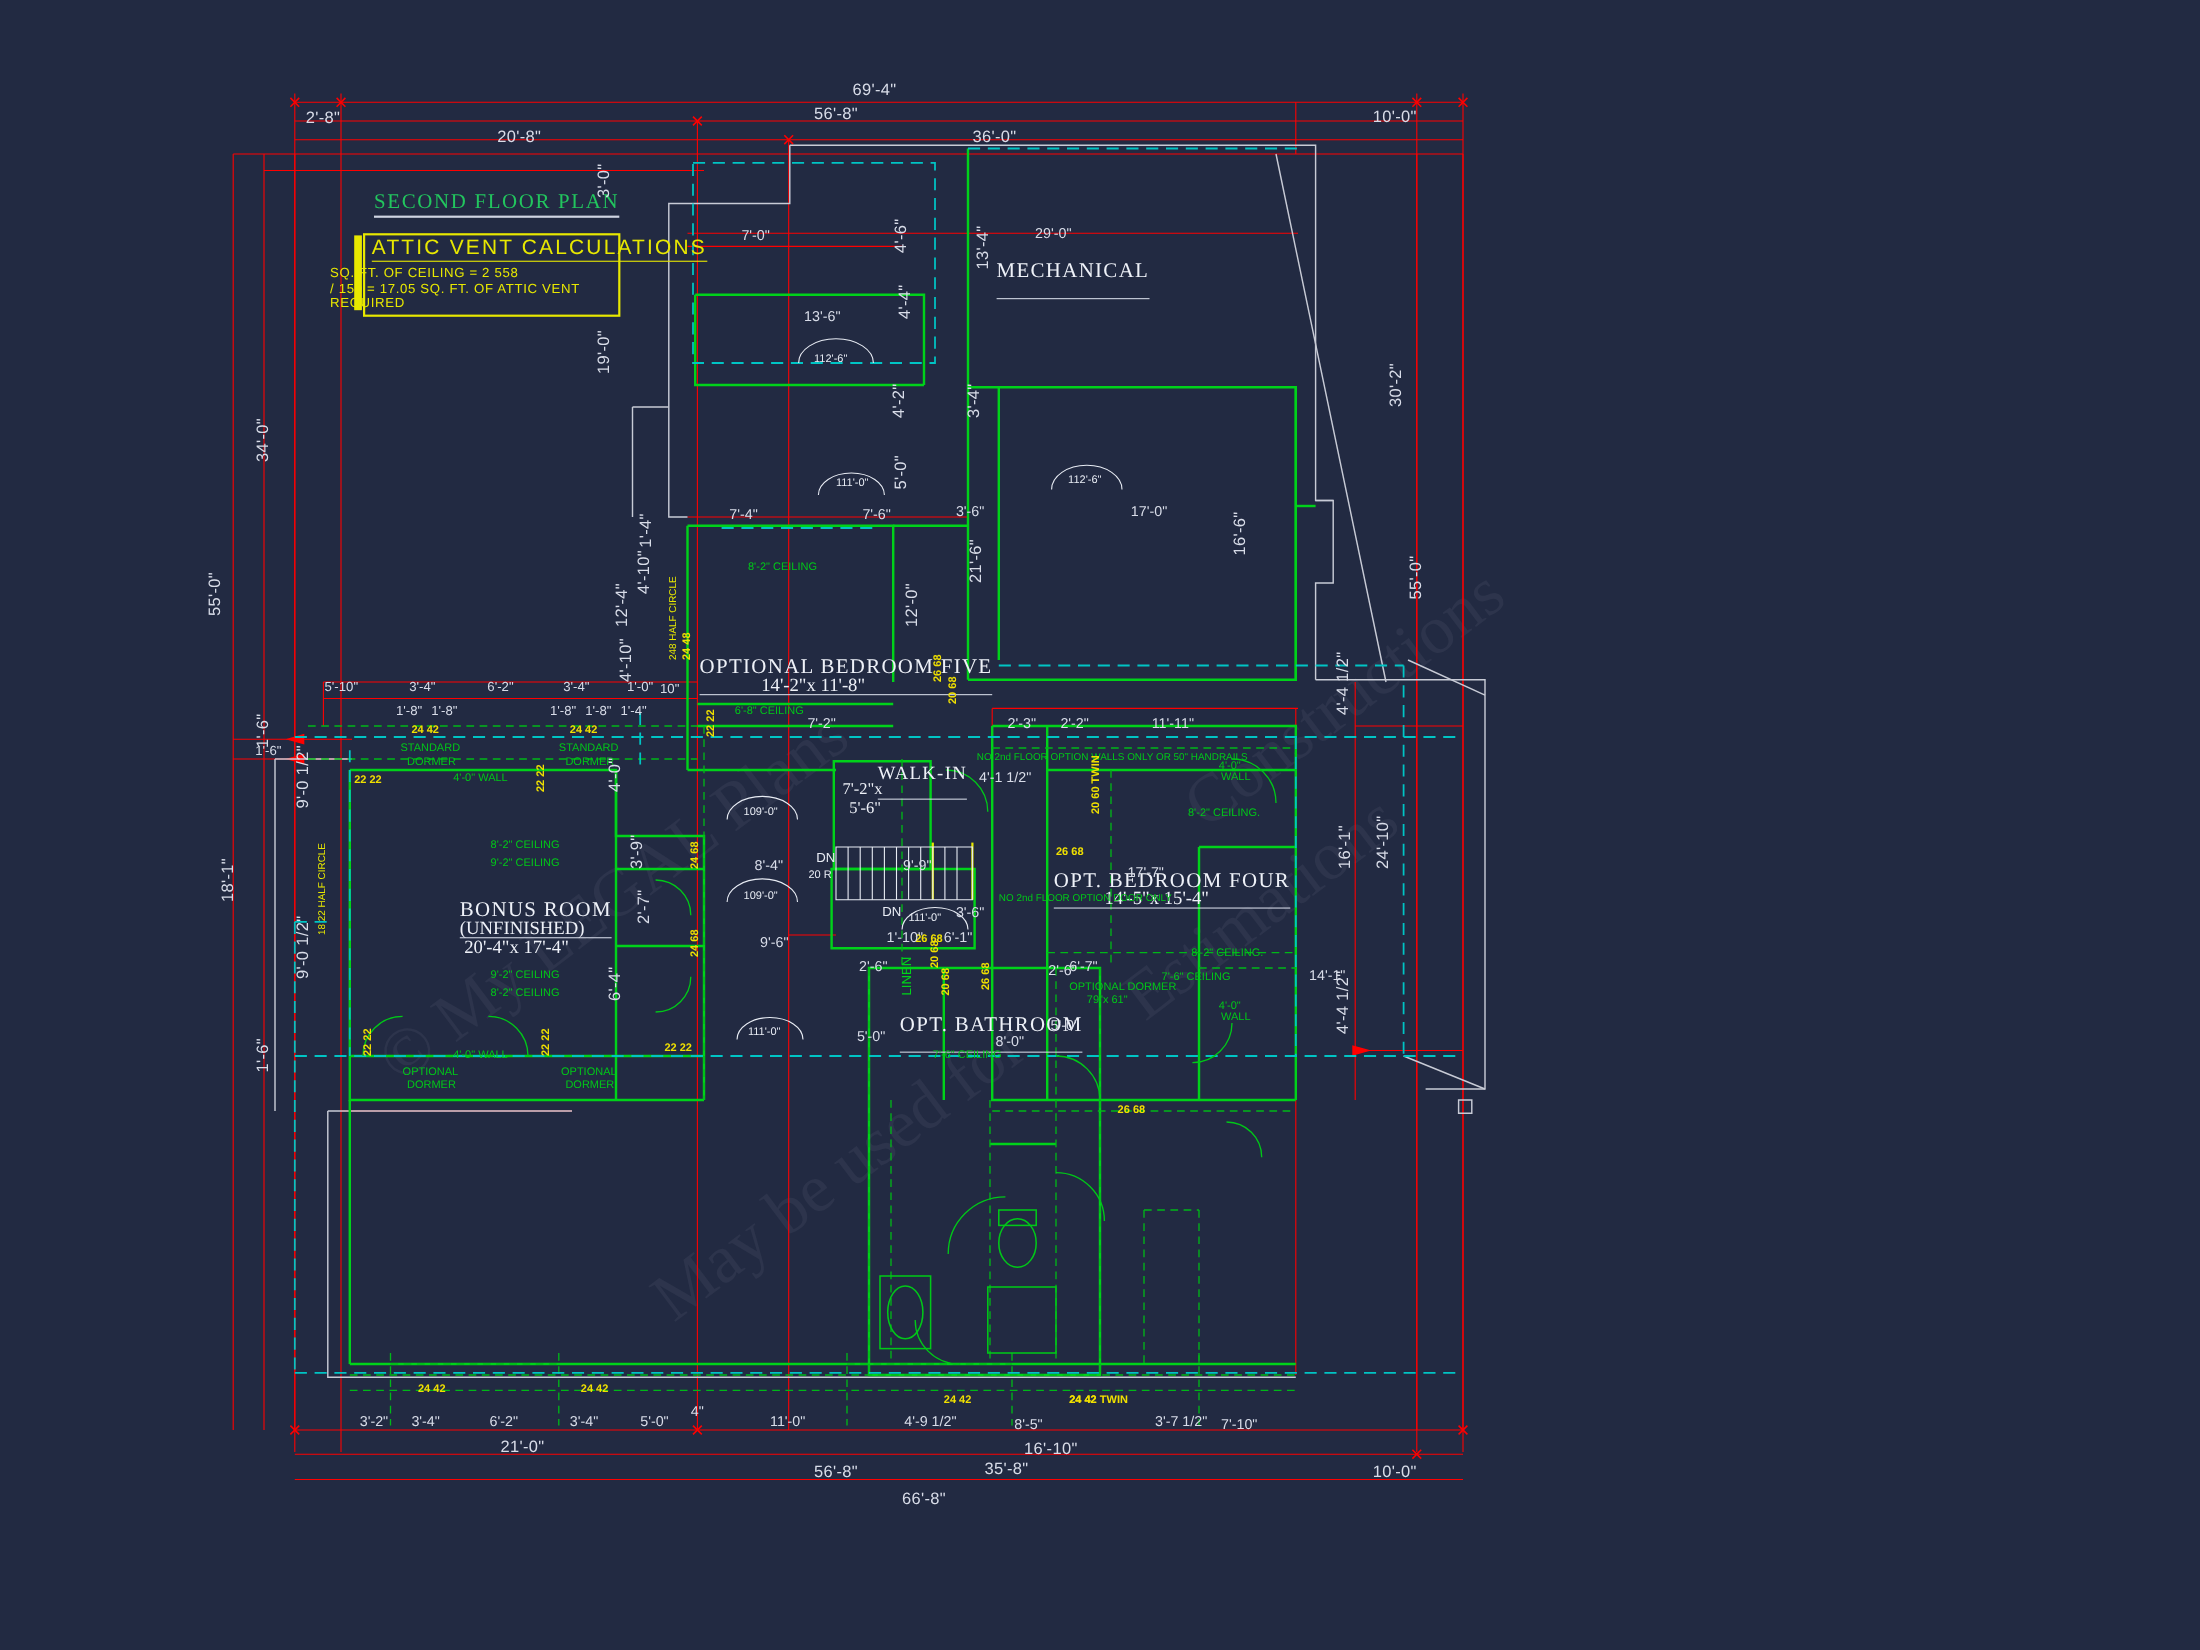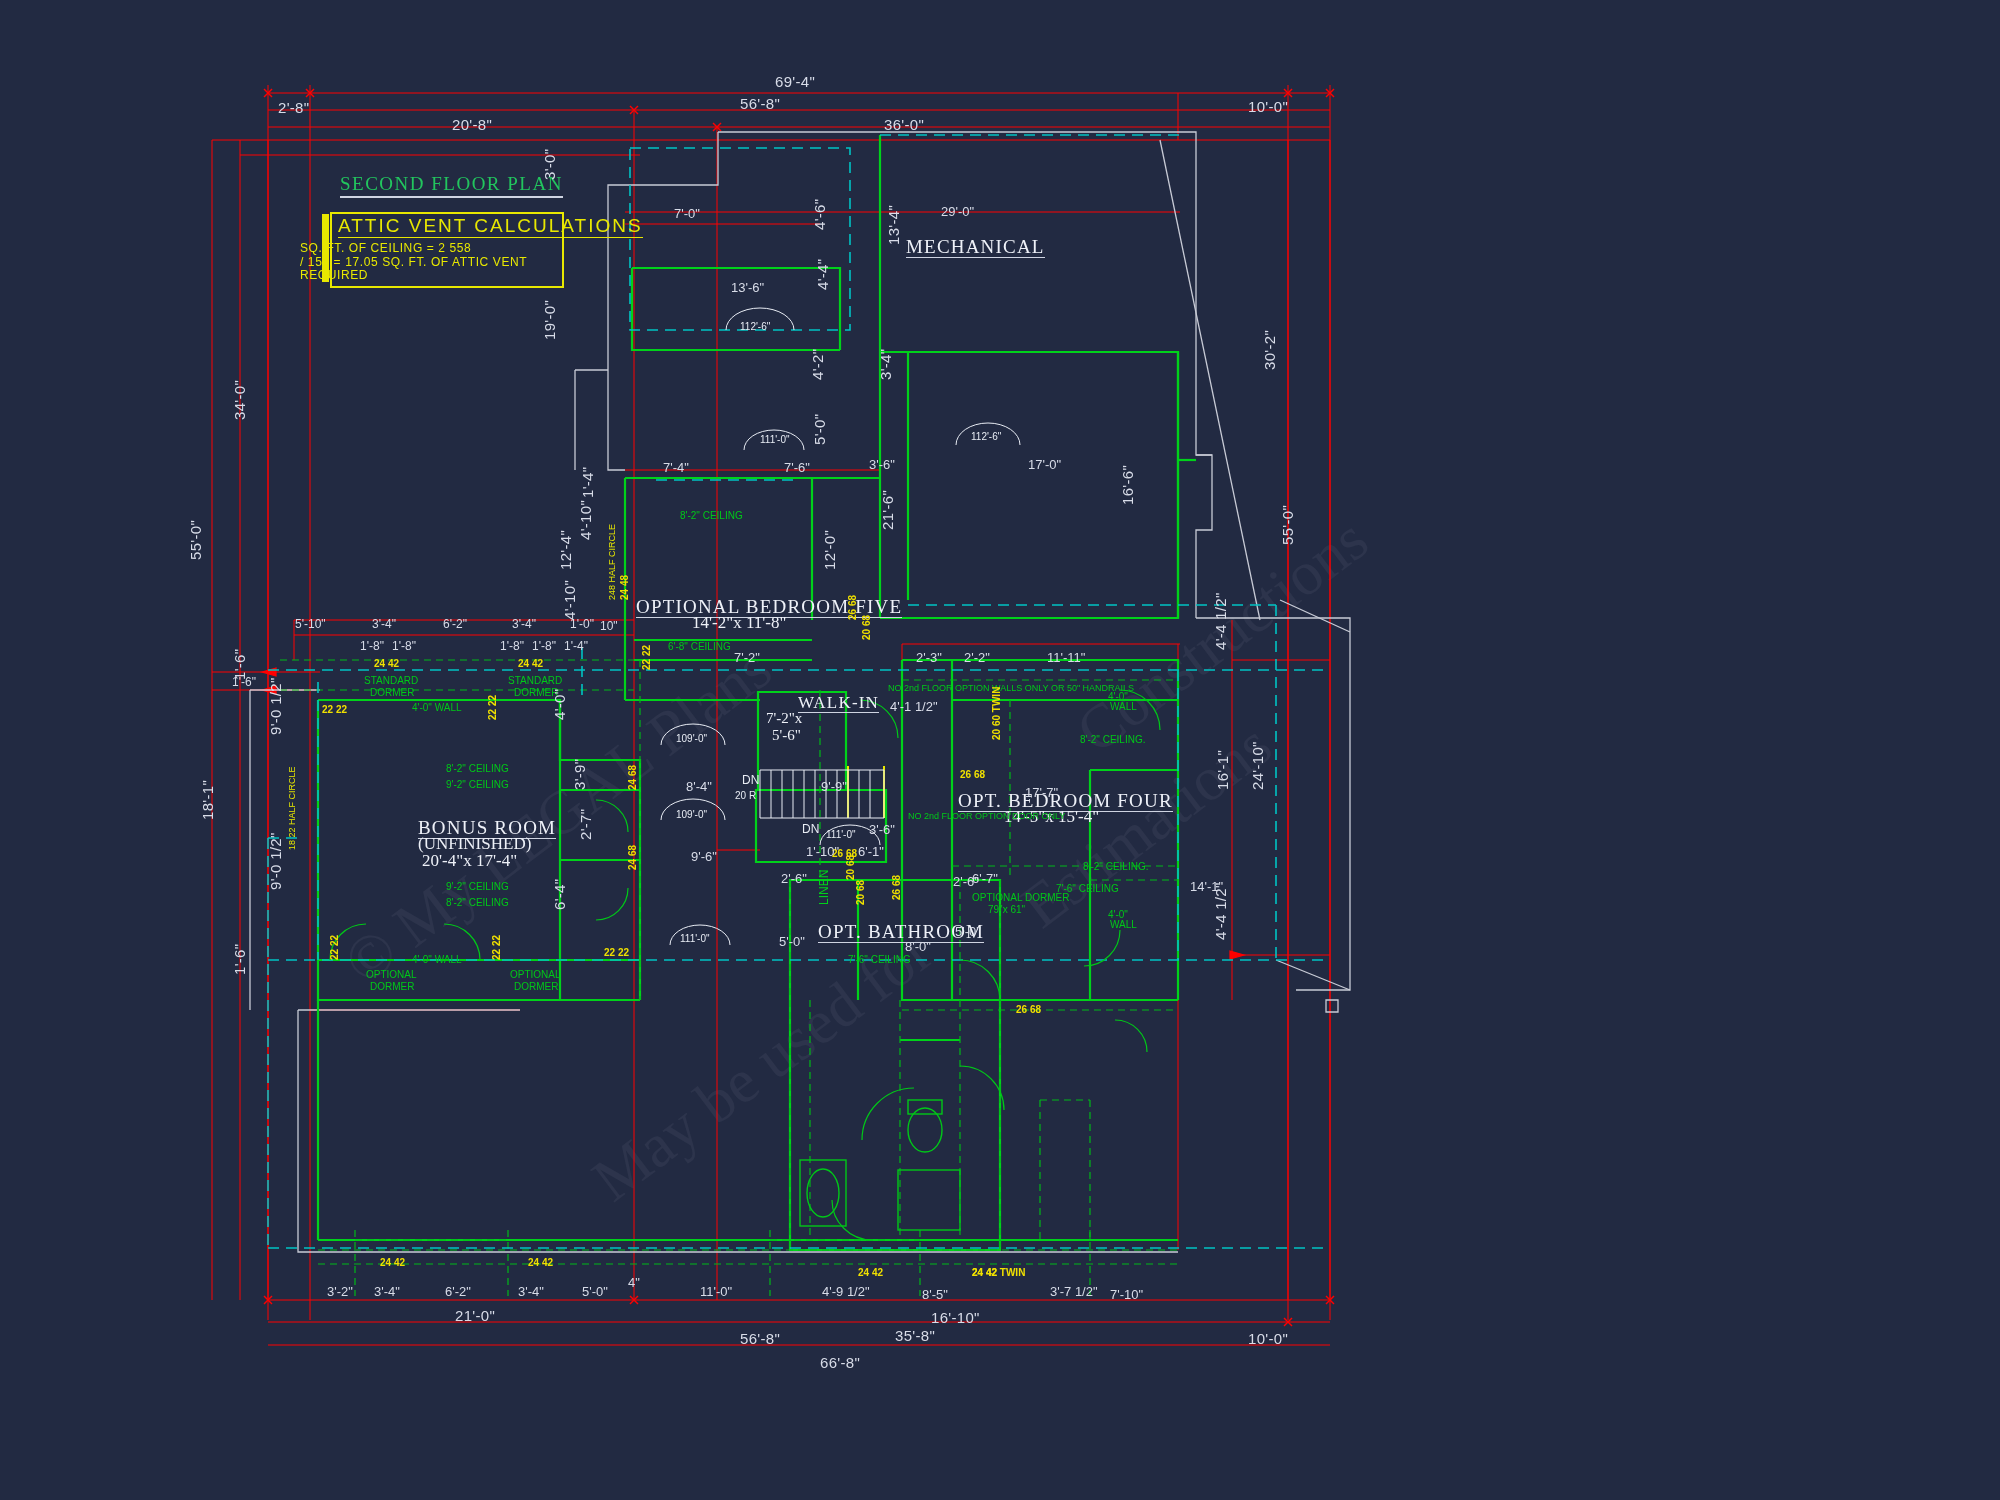--- a/index.html
+++ b/index.html
@@ -9,21 +9,21 @@
   svg.layer{position:absolute;left:0;top:0;width:2000px;height:1500px;}
   .txt{position:absolute;white-space:nowrap;line-height:1;}
   .dim{color:#d8dce8;font-size:15px;font-family:"Liberation Sans",sans-serif;letter-spacing:.3px;}
   .dimg{color:#d8dce8;font-size:13px;}
   .dimsm{color:#d8dce8;font-size:12px;}
   .grn{color:#00d21a;font-size:12px;font-family:"Liberation Sans",sans-serif;}
   .grnsm{color:#00c818;font-size:10px;}
   .ylwsm{color:#e8e800;font-size:9px;}
   .wht{color:#e8ecf4;font-size:12px;}
   .room{color:#eef1f8;font-family:"Liberation Serif",serif;font-size:19px;letter-spacing:1.2px;}
-  .roomu{border-bottom:1px solid #cfd4e2;padding-bottom:1px;}
+  .roomu{border-bottom:1px solid #cfd4e2;padding-bottom:15px;}
   .roomsub{color:#eef1f8;font-family:"Liberation Serif",serif;font-size:17px;}
   .title{color:#22c55e;font-family:"Liberation Serif",serif;font-size:19px;letter-spacing:1.5px;}
   .vert{transform-origin:0 0;transform:rotate(-90deg);}
   .avbox{position:absolute;border:2px solid #e8e800;background:transparent;}
   .avtitle{color:#e8e800;font-size:19px;letter-spacing:2px;font-family:"Liberation Sans",sans-serif;
            border-bottom:1px solid #e8e800;display:inline-block;padding-bottom:2px;}
   .avline{color:#e8e800;font-size:12px;text-align:left;letter-spacing:.6px;}
   .wm{position:absolute;color:rgba(235,240,255,.055);font-family:"Liberation Serif",serif;
       font-size:62px;white-space:nowrap;pointer-events:none;}
   .ylwtag{color:#f0e000;font-size:10px;font-weight:bold;}

